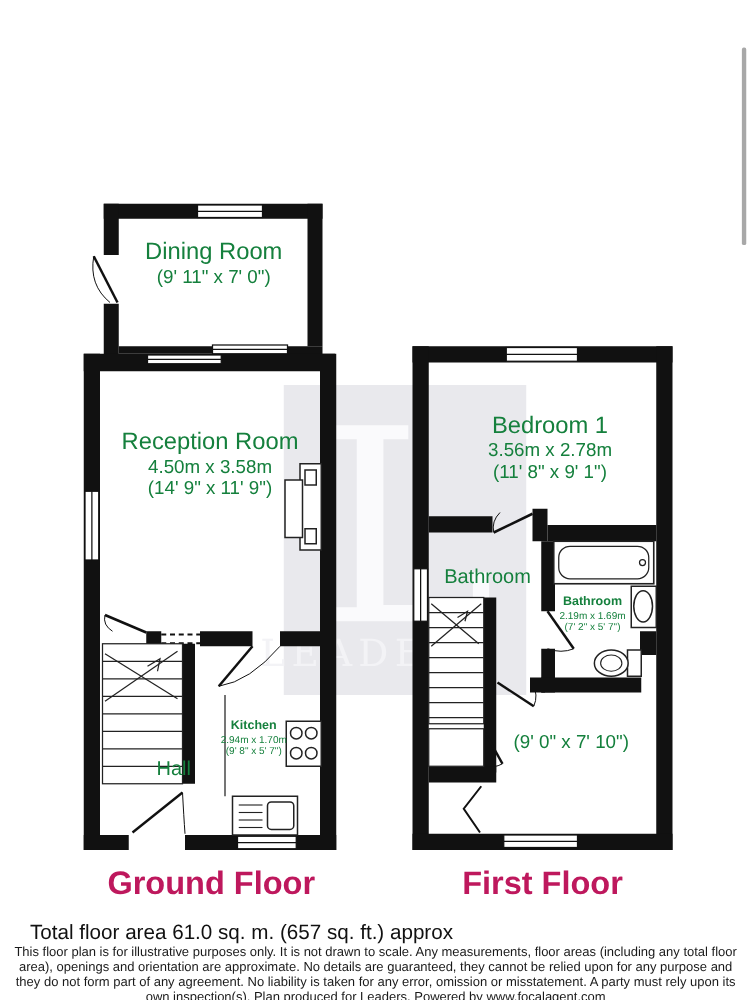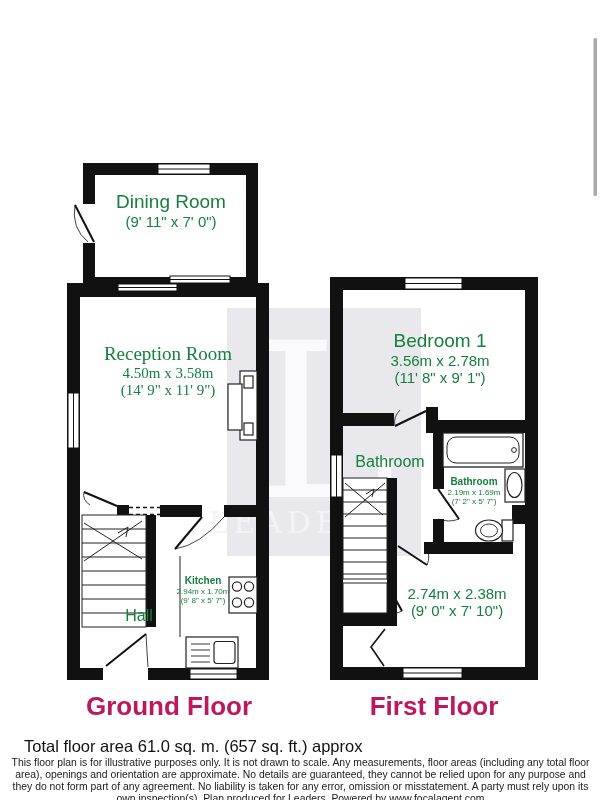--- a/index.html
+++ b/index.html
@@ -186,21 +186,21 @@
   </g>
 
   <rect x="593.5" y="38" width="3.5" height="158" rx="1.5" fill="#a8a8a8"></rect>
 </svg>
 
 <div class="label" style="left:95px;top:191px;width:152px;">
   <div class="room-name">Dining Room</div>
   <div class="room-dim">(9' 11" x 7' 0")</div>
 </div>
 
-<div class="label" style="left:83px;top:343px;width:170px;font-family:Liberation Serif, serif;">
+<div class="label" style="left:83px;top:343px;width:170px;">
   <div class="room-name">Reception Room</div>
   <div class="room-dim">4.50m x 3.58m</div>
   <div class="room-dim">(14' 9" x 11' 9")</div>
 </div>
 
 <div class="label" style="left:163px;top:575px;width:80px;">
   <div class="room-name-sm">Kitchen</div>
   <div class="room-dim-sm">2.94m x 1.70m</div>
   <div class="room-dim-sm">(9' 8" x 5' 7")</div>
 </div>
@@ -219,21 +219,20 @@
   <div>Bathroom</div>
 </div>
 
 <div class="label" style="left:432px;top:476px;width:84px;">
   <div class="room-name-sm">Bathroom</div>
   <div class="room-dim-sm">2.19m x 1.69m</div>
   <div class="room-dim-sm">(7' 2" x 5' 7")</div>
 </div>
 
 <div class="label" style="left:375px;top:585px;width:164px;">
-  <div class="room-dim">2.74m x 2.38m</div>
   <div class="room-dim">(9' 0" x 7' 10")</div>
 </div>
 
 <div class="floor-label" style="left:59px;top:691px;">Ground Floor</div>
 <div class="floor-label" style="left:324px;top:691px;">First Floor</div>
 
 <div class="total-area">Total floor area 61.0 sq. m. (657 sq. ft.) approx</div>
 <div class="disclaimer">This floor plan is for illustrative purposes only. It is not drawn to scale. Any measurements, floor areas (including any total floor area), openings and orientation are approximate. No details are guaranteed, they cannot be relied upon for any purpose and they do not form part of any agreement. No liability is taken for any error, omission or misstatement. A party must rely upon its own inspection(s). Plan produced for Leaders. Powered by www.focalagent.com</div>
 
 </body></html>

